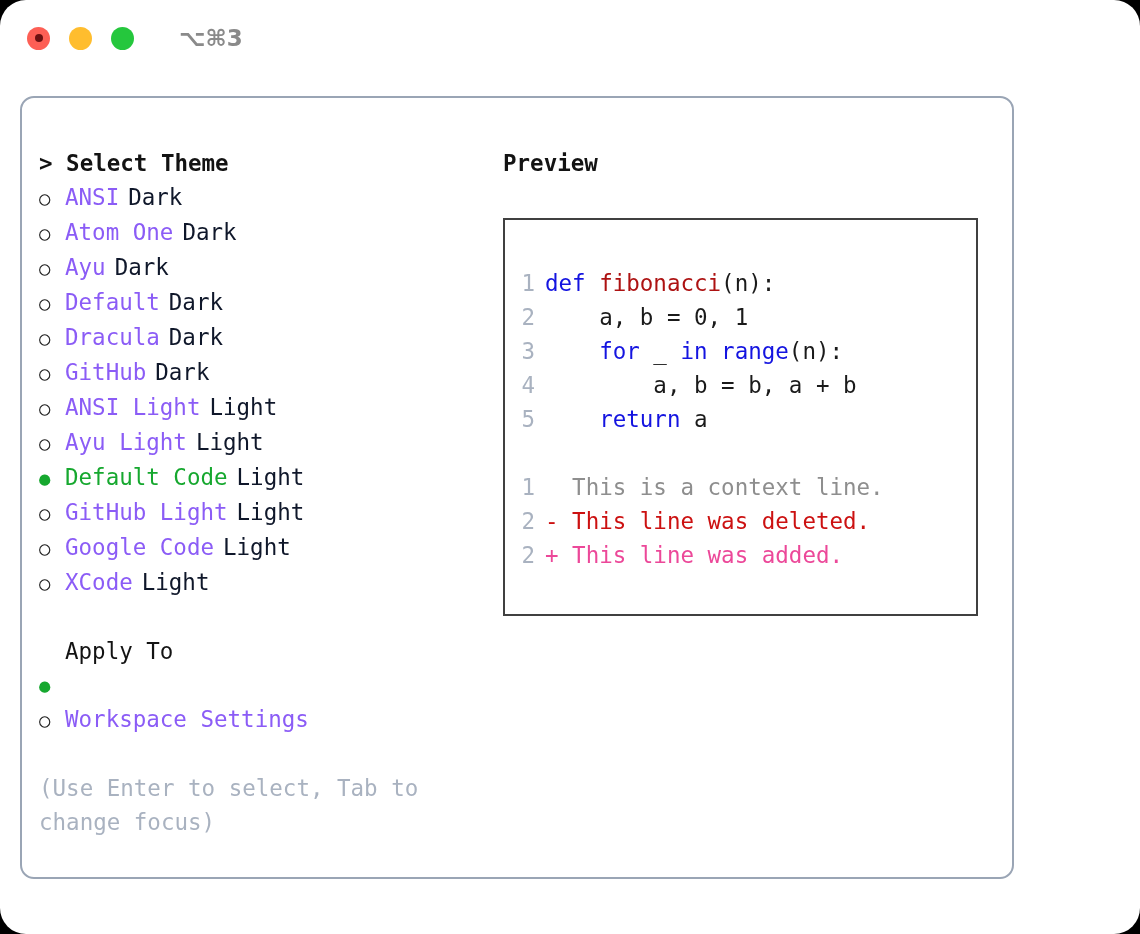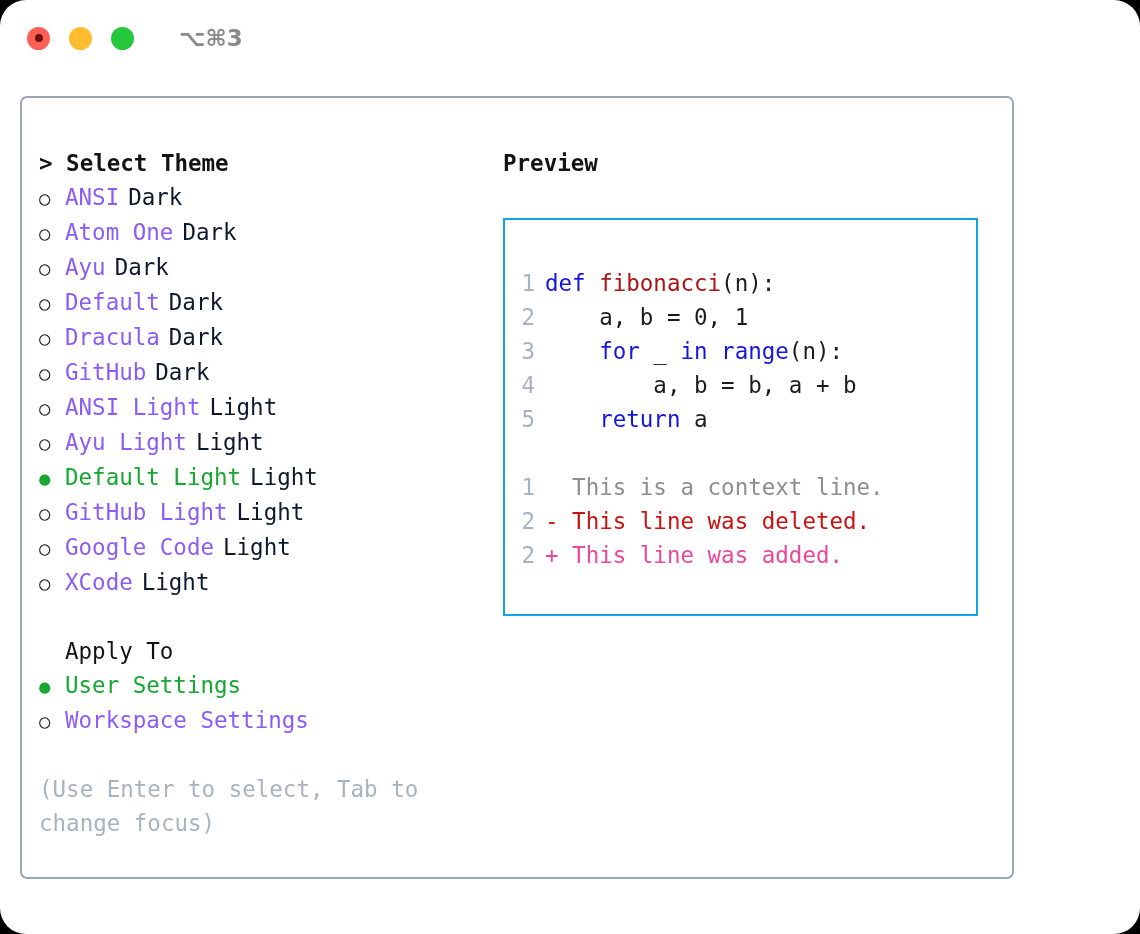--- a/index.html
+++ b/index.html
@@ -68,21 +68,21 @@
   }
 
   
   .panel {
     position: absolute;
     left: 20px;
     top: 96px;
     width: 994px;
     height: 783px;
     border: 2px solid #9aa5b5;
-    border-radius: 7px;
+    border-radius: 14px;
     box-sizing: border-box;
     background: #ffffff;
   }
   .panel-inner {
     position: relative;
     width: 100%;
     height: 100%;
   }
 
   
@@ -142,21 +142,21 @@
   .right-col {
     position: absolute;
     left: 481px;
     top: 48px;
     width: 490px;
   }
   .preview-box {
     margin-top: 38px;
     width: 475px;
     height: 398px;
-    border: 2px solid #0ea5e9;
+    border: 2px solid #404040;
     box-sizing: border-box;
     background: #ffffff;
     position: relative;
   }
   .code-area {
     position: absolute;
     left: 16px;
     top: 46px;
     font-size: 22.5px;
     line-height: 34px;
@@ -201,32 +201,32 @@
 
         <ul class="opt-list" id="theme-list">
             <li class="opt-row"><span class="marker">○</span><span class="opt-label">ANSI</span><span class="opt-cat">Dark</span></li>
             <li class="opt-row"><span class="marker">○</span><span class="opt-label">Atom One</span><span class="opt-cat">Dark</span></li>
             <li class="opt-row"><span class="marker">○</span><span class="opt-label">Ayu</span><span class="opt-cat">Dark</span></li>
             <li class="opt-row"><span class="marker">○</span><span class="opt-label">Default</span><span class="opt-cat">Dark</span></li>
             <li class="opt-row"><span class="marker">○</span><span class="opt-label">Dracula</span><span class="opt-cat">Dark</span></li>
             <li class="opt-row"><span class="marker">○</span><span class="opt-label">GitHub</span><span class="opt-cat">Dark</span></li>
             <li class="opt-row"><span class="marker">○</span><span class="opt-label">ANSI Light</span><span class="opt-cat">Light</span></li>
             <li class="opt-row"><span class="marker">○</span><span class="opt-label">Ayu Light</span><span class="opt-cat">Light</span></li>
-            <li class="opt-row selected"><span class="marker">●</span><span class="opt-label">Default Light</span><span class="opt-cat">Light</span></li>
+            <li class="opt-row selected"><span class="marker">●</span><span class="opt-label">Default Code</span><span class="opt-cat">Light</span></li>
             <li class="opt-row"><span class="marker">○</span><span class="opt-label">GitHub Light</span><span class="opt-cat">Light</span></li>
             <li class="opt-row"><span class="marker">○</span><span class="opt-label">Google Code</span><span class="opt-cat">Light</span></li>
             <li class="opt-row"><span class="marker">○</span><span class="opt-label">XCode</span><span class="opt-cat">Light</span></li>
           </ul>
 
         <div class="spacer-lg"></div>
 
         <div class="apply-heading">Apply To</div>
 
         <ul class="opt-list" id="apply-list">
-            <li class="opt-row selected"><span class="marker">●</span><span class="opt-label">User Settings</span></li>
+            <li class="opt-row selected"><span class="marker">●</span></li>
             <li class="opt-row"><span class="marker">○</span><span class="opt-label">Workspace Settings</span></li>
           </ul>
 
         <div class="help-text">(Use Enter to select, Tab to change focus)</div>
       </div>
 
       <div class="right-col">
         <div class="section-heading">Preview</div>
 
         <div class="preview-box">

